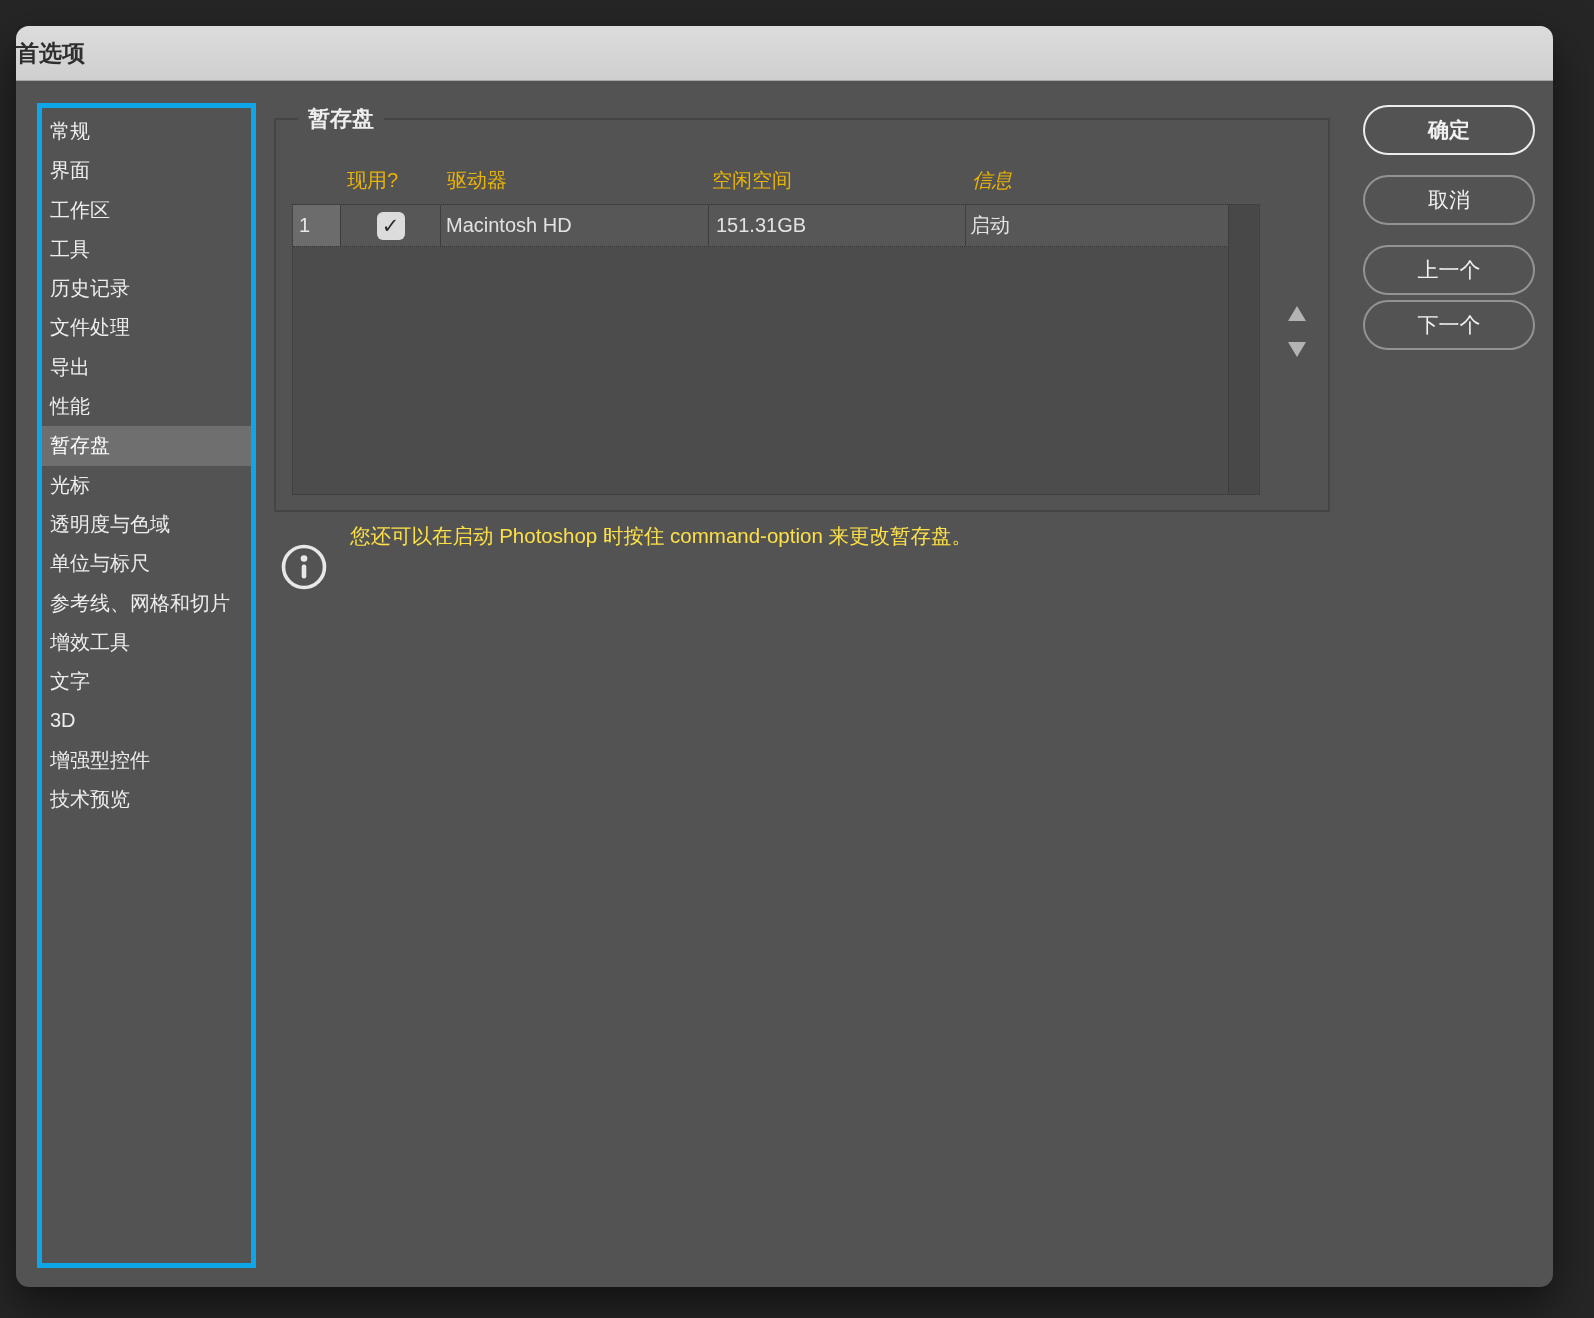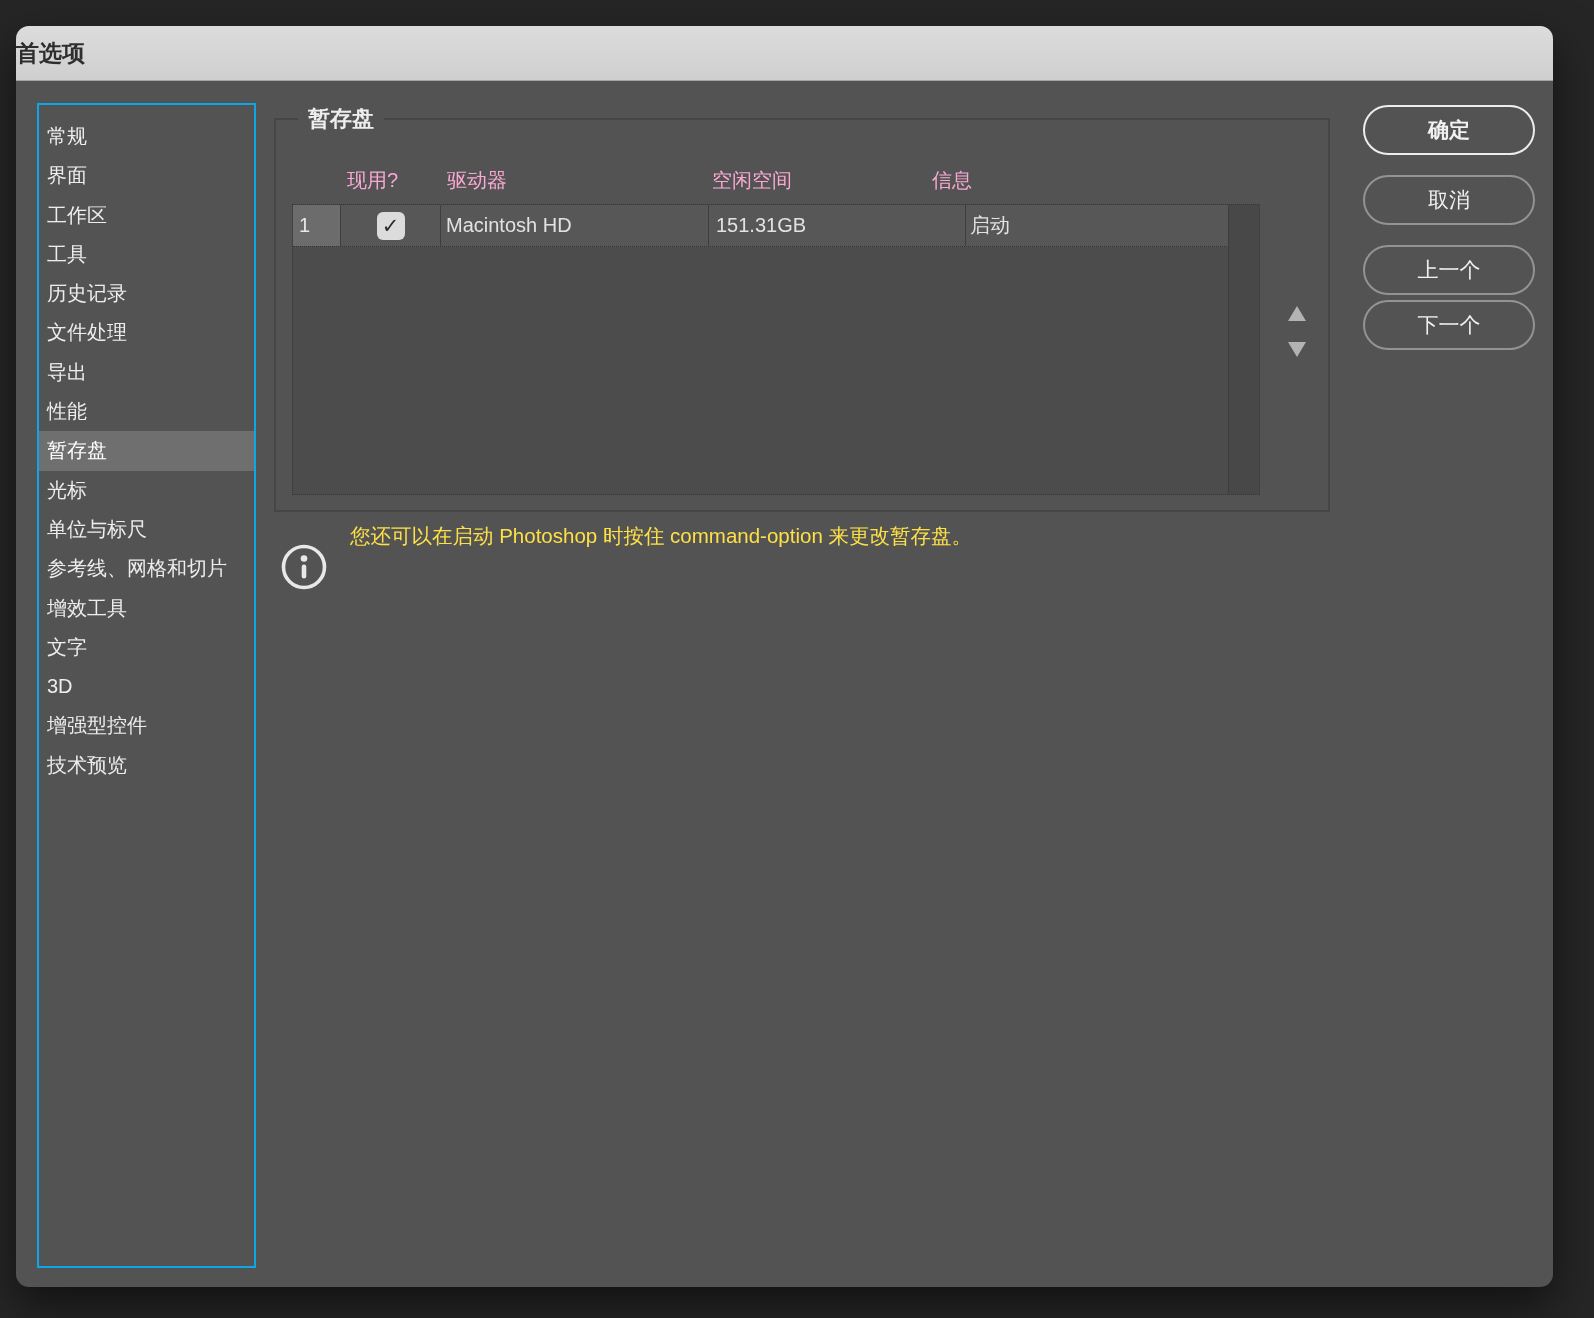--- a/index.html
+++ b/index.html
@@ -20,42 +20,42 @@
     position:absolute; left:0; top:0; width:100%; height:55px;
     background:linear-gradient(#dcdcdc,#cfcfcf);
     border-bottom:1px solid #a6a6a6;
     border-radius:13px 13px 0 0;
     display:flex; align-items:center; justify-content:flex-start;
     font-size:23px; font-weight:600; color:#2e2e2e;
   }
   
   .sidebar {
     position:absolute; left:21px; top:77px; width:219px; height:1165px;
-    border:2px solid #0ea5e9; padding-top:12px; overflow:hidden;
+    border:5px solid #0ea5e9; padding-top:4px; overflow:hidden;
   }
   .sb-item {
     height:39.3px; line-height:39.3px; padding-left:8px;
     font-size:20px; color:#ededed; white-space:nowrap; cursor:default;
   }
   .sb-item.selected { background:#6f6f6f; color:#ffffff; }
   
   .groupbox {
     position:absolute; left:258px; top:92px; width:1056px; height:394px;
     border:2px solid #454545;
   }
   .legend {
     position:absolute; top:-16px; left:22px; background:#535353;
     padding:0 10px; font-size:22px; font-weight:600; color:#eeeeee;
   }
   .col-head {
     position:absolute; top:46px; height:28px; line-height:28px;
-    font-size:20px; color:#f9a8d4;
+    font-size:20px; color:#eab308;
   }
   .ch-0 { left:71px; }  .ch-1 { left:171px; }
-  .ch-2 { left:436px; } .ch-3 { left:656px; }
+  .ch-2 { left:436px; } .ch-3 { left:696px;font-style:italic; }
   
   .table {
     position:absolute; left:16px; top:84px; width:968px; height:291px;
     background:#4c4c4c; border:1px dotted #353535;
   }
   .scrollbar {
     position:absolute; right:0; top:0; width:31px; height:100%;
     background:#484848; border-left:1px solid #3d3d3d;
   }
   .t-row {
@@ -119,20 +119,21 @@
     <div class="sb-item">常规</div>
     <div class="sb-item">界面</div>
     <div class="sb-item">工作区</div>
     <div class="sb-item">工具</div>
     <div class="sb-item">历史记录</div>
     <div class="sb-item">文件处理</div>
     <div class="sb-item">导出</div>
     <div class="sb-item">性能</div>
     <div class="sb-item selected">暂存盘</div>
     <div class="sb-item">光标</div>
+    <div class="sb-item">透明度与色域</div>
     <div class="sb-item">单位与标尺</div>
     <div class="sb-item">参考线、网格和切片</div>
     <div class="sb-item">增效工具</div>
     <div class="sb-item">文字</div>
     <div class="sb-item">3D</div>
     <div class="sb-item">增强型控件</div>
     <div class="sb-item">技术预览</div>
   </div>
 
   <div class="groupbox">

